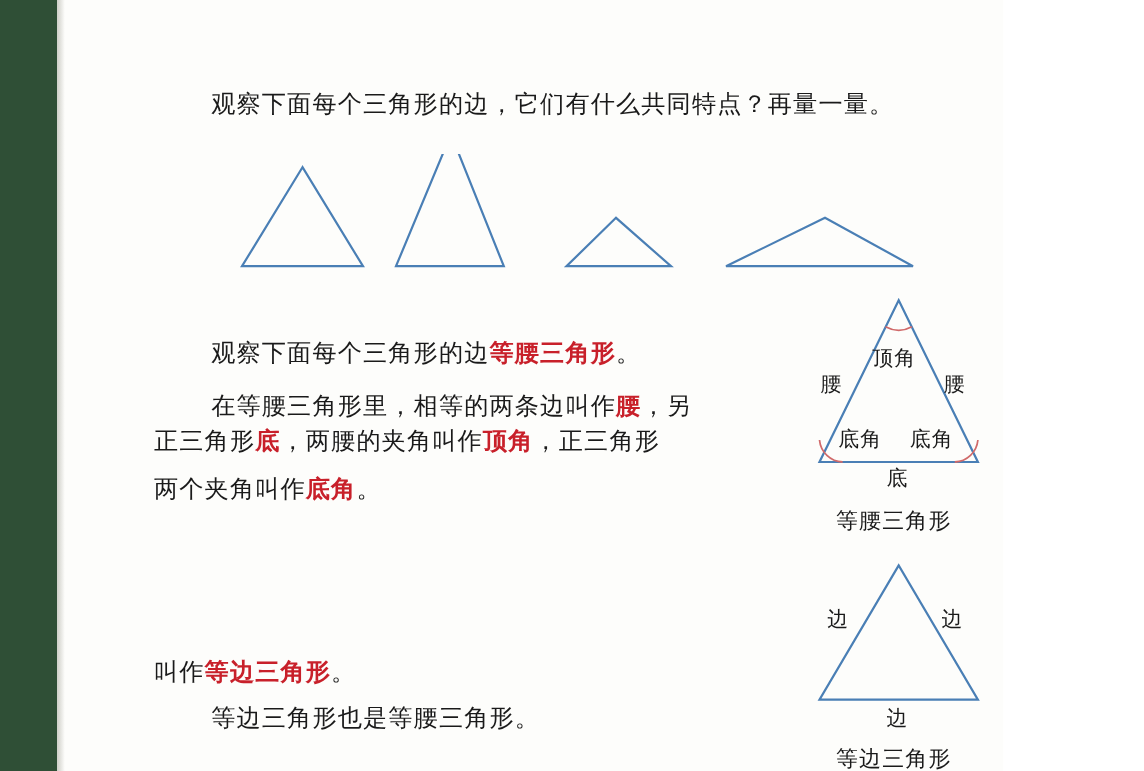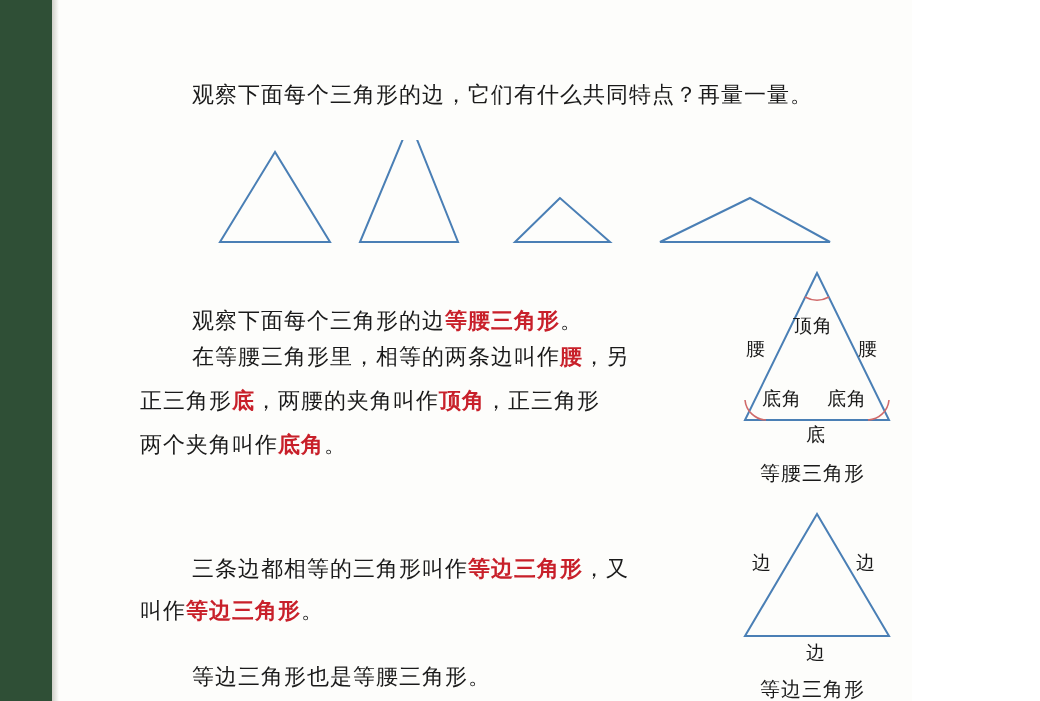--- a/index.html
+++ b/index.html
@@ -78,21 +78,21 @@
       <polygon points="205,-18 155,102 253,102"></polygon>
       <polygon points="355,58 310,102 405,102"></polygon>
       <polygon points="545,58 455,102 625,102"></polygon>
     </g>
   </svg>
 
   <div class="para" style="left:192px; top:300px;">
     <span>观察下面每个三角形的边</span><span class="red">等腰三角形</span><span>。</span>
   </div>
 
-  <div class="para" style="left:192px; top:336px;text-align:center;">
+  <div class="para" style="left:192px; top:348px;text-align:center;">
     <span>在等腰三角形里，相等的两条边叫作</span><span class="red">腰</span><span>，另</span>
   </div>
 
   <div class="para" style="left:140px; top:380px;">
     <span>正三角形</span><span class="red">底</span><span>，两腰的夹角叫作</span><span class="red">顶角</span><span>，正三角形</span>
   </div>
 
   <div class="para" style="left:140px; top:424px;">
     <span>两个夹角叫作</span><span class="red">底角</span><span>。</span>
   </div>
@@ -105,29 +105,26 @@
   </svg>
 
   <div class="fig-label" style="left:746px; top:336px;">腰</div>
   <div class="fig-label" style="left:858px; top:336px;">腰</div>
   <div class="fig-label" style="left:793px; top:313px;">顶角</div>
   <div class="fig-label" style="left:762px; top:386px;">底角</div>
   <div class="fig-label" style="left:827px; top:386px;">底角</div>
   <div class="fig-label" style="left:806px; top:422px;">底</div>
   <div class="caption" style="left:760px; top:460px;">等腰三角形</div>
 
-  <div class="para" style="left:192px; top:548px;">
-    <span>三条边都相等的三角形叫作</span><span class="red">等边三角形</span><span>，又</span>
-  </div>
 
   <div class="para" style="left:140px; top:590px;">
     <span>叫作</span><span class="red">等边三角形</span><span>。</span>
   </div>
 
-  <div class="para" style="left:192px; top:632px;margin-top:24px;">等边三角形也是等腰三角形。</div>
+  <div class="para" style="left:192px; top:632px;">等边三角形也是等腰三角形。</div>
 
   <svg class="tri-svg" style="left:735px; top:508px;" width="165" height="135">
     <polygon points="82,6 10,128 154,128" fill="none" stroke="#4a7fb5" stroke-width="2"></polygon>
   </svg>
 
   <div class="fig-label" style="left:752px; top:550px;">边</div>
   <div class="fig-label" style="left:856px; top:550px;">边</div>
   <div class="fig-label" style="left:806px; top:640px;">边</div>
   <div class="caption" style="left:760px; top:676px;">等边三角形</div>
 

